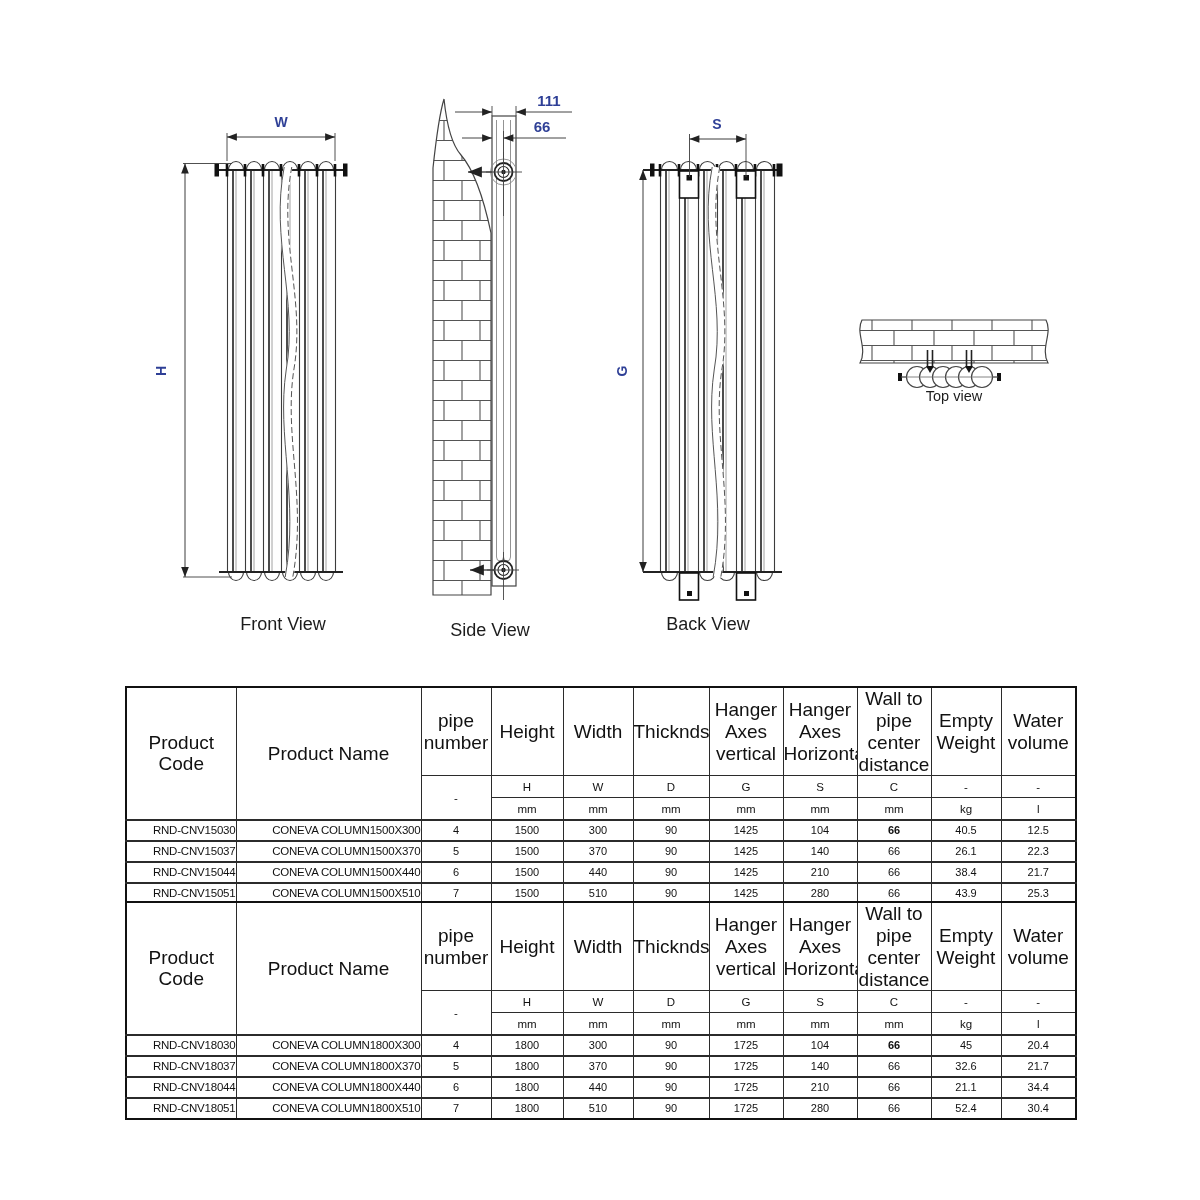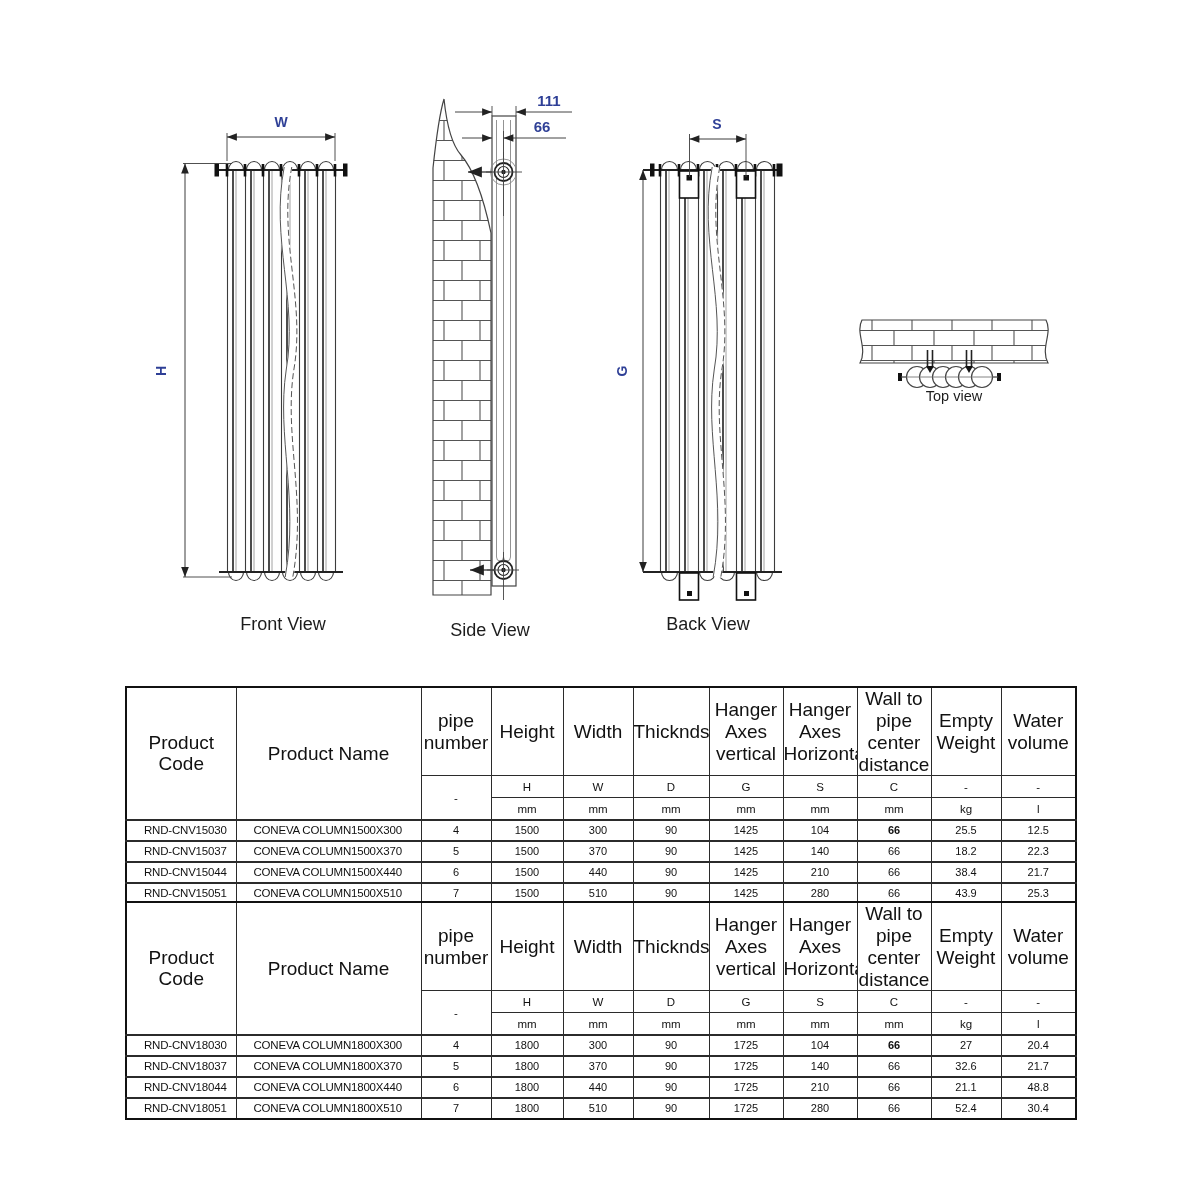--- a/index.html
+++ b/index.html
@@ -15,21 +15,21 @@
               width:950px;background:#fff;border:2px solid #111;}
   .spec-table td,.spec-table th{border:1px solid #2b2b2b;text-align:center;padding:0;
               overflow:hidden;color:#111;font-weight:400;}
   .spec-table thead th.big{font-size:19px;line-height:1.15;white-space:normal;margin-left:20px;}
   .spec-table thead .r1{height:84px;}
   .spec-table thead .r2{height:22px;}
   .spec-table thead .r2 th,.spec-table thead .r3 th{font-size:11.5px;white-space:nowrap;}
   .spec-table thead .r3{height:22px;}
   .spec-table tbody tr{height:21px;}
   .spec-table tbody td{font-size:11px;white-space:nowrap;border-top-width:2px;}
-  .spec-table tbody td.lft{text-align:left;padding-left:17px;font-size:11.5px;letter-spacing:-0.2px;}
+  .spec-table tbody td.lft{text-align:right;padding-left:17px;font-size:11.5px;letter-spacing:-0.2px;}
   .spec-table tbody td.b{font-weight:700;}
   #table-1500{top:686px;}
   #table-1800{top:901px;}
 </style>
 </head>
 <body>
 
 <div id="page">
 
 <svg width="1200" height="660" viewBox="0 0 1200 660" style="position:absolute;left:0;top:0;">
@@ -272,34 +272,34 @@
         <tr>
           <td class="lft">RND-CNV15030</td>
           <td class="lft">CONEVA COLUMN1500X300</td>
           <td class="">4</td>
           <td class="">1500</td>
           <td class="">300</td>
           <td class="">90</td>
           <td class="">1425</td>
           <td class="">104</td>
           <td class="b">66</td>
-          <td class="">25.5</td>
+          <td class="">40.5</td>
           <td class="">12.5</td>
         </tr>
         <tr>
           <td class="lft">RND-CNV15037</td>
           <td class="lft">CONEVA COLUMN1500X370</td>
           <td class="">5</td>
           <td class="">1500</td>
           <td class="">370</td>
           <td class="">90</td>
           <td class="">1425</td>
           <td class="">140</td>
           <td class="">66</td>
-          <td class="">18.2</td>
+          <td class="">26.1</td>
           <td class="">22.3</td>
         </tr>
         <tr>
           <td class="lft">RND-CNV15044</td>
           <td class="lft">CONEVA COLUMN1500X440</td>
           <td class="">6</td>
           <td class="">1500</td>
           <td class="">440</td>
           <td class="">90</td>
           <td class="">1425</td>
@@ -378,21 +378,21 @@
         <tr>
           <td class="lft">RND-CNV18030</td>
           <td class="lft">CONEVA COLUMN1800X300</td>
           <td class="">4</td>
           <td class="">1800</td>
           <td class="">300</td>
           <td class="">90</td>
           <td class="">1725</td>
           <td class="">104</td>
           <td class="b">66</td>
-          <td class="">27</td>
+          <td class="">45</td>
           <td class="">20.4</td>
         </tr>
         <tr>
           <td class="lft">RND-CNV18037</td>
           <td class="lft">CONEVA COLUMN1800X370</td>
           <td class="">5</td>
           <td class="">1800</td>
           <td class="">370</td>
           <td class="">90</td>
           <td class="">1725</td>
@@ -405,21 +405,21 @@
           <td class="lft">RND-CNV18044</td>
           <td class="lft">CONEVA COLUMN1800X440</td>
           <td class="">6</td>
           <td class="">1800</td>
           <td class="">440</td>
           <td class="">90</td>
           <td class="">1725</td>
           <td class="">210</td>
           <td class="">66</td>
           <td class="">21.1</td>
-          <td class="">48.8</td>
+          <td class="">34.4</td>
         </tr>
         <tr>
           <td class="lft">RND-CNV18051</td>
           <td class="lft">CONEVA COLUMN1800X510</td>
           <td class="">7</td>
           <td class="">1800</td>
           <td class="">510</td>
           <td class="">90</td>
           <td class="">1725</td>
           <td class="">280</td>

